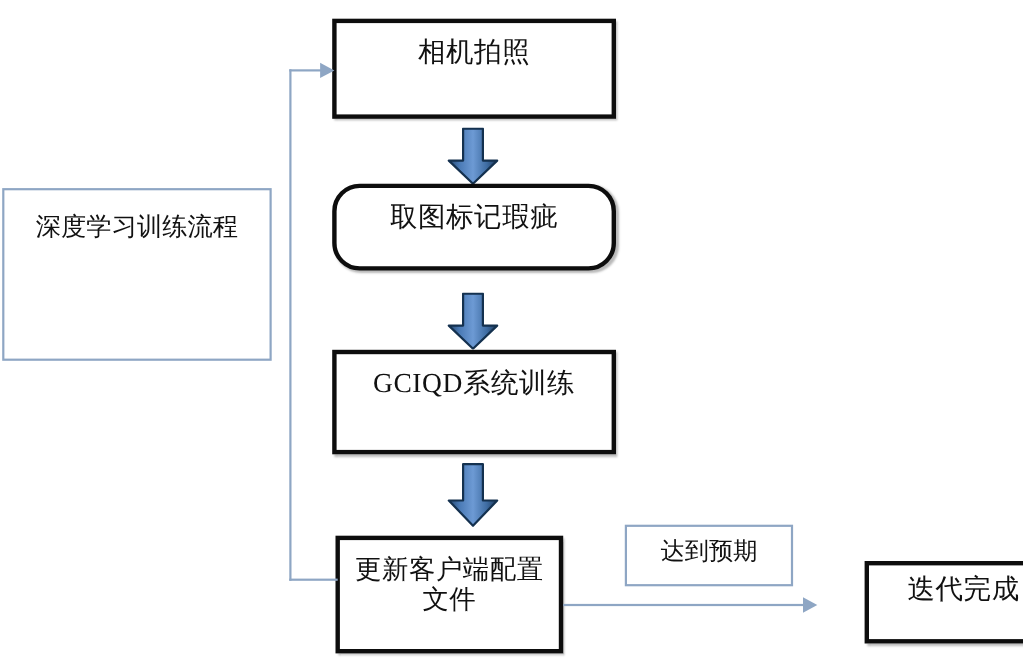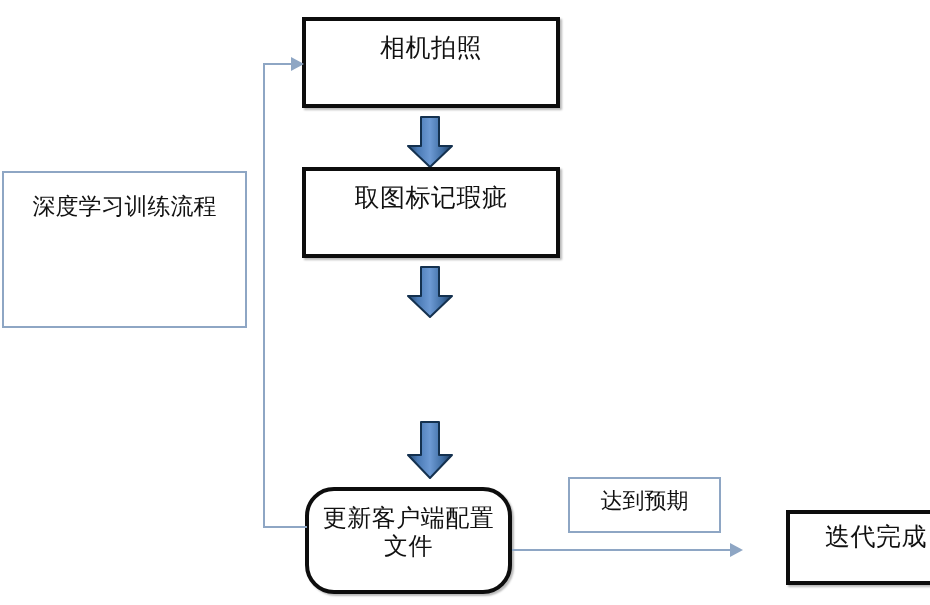--- a/index.html
+++ b/index.html
@@ -104,56 +104,59 @@
           <stop offset="22%" stop-color="#4a7ab5"></stop>
           <stop offset="50%" stop-color="#6d9ad4"></stop>
           <stop offset="78%" stop-color="#3f6da3"></stop>
           <stop offset="100%" stop-color="#1d3a5e"></stop>
         </linearGradient>
       </defs>
       <polygon points="15,1 33,1 33,30 46,30 24,51 2,30 15,30" fill="url(#ag1)" stroke="#14314f" stroke-width="2" stroke-linejoin="round"></polygon>
     </svg>
   </div>
 
-  <div class="proc-box" style="left:302px; top:167px; width:258px; height:91px;">
+  <div class="proc-box" style="left:302px; top:167px; width:258px; height:79px;border-radius:25px;">
     <div class="proc-label" style="top:12px;">取图标记瑕疵</div>
   </div>
 
   <div class="block-arrow" style="left:406px; top:266px; width:48px; height:52px;">
     <svg width="48" height="52" viewBox="0 0 48 52">
       <defs>
         <linearGradient id="ag2" x1="0" y1="0" x2="1" y2="0">
           <stop offset="0%" stop-color="#24476f"></stop>
           <stop offset="22%" stop-color="#4a7ab5"></stop>
           <stop offset="50%" stop-color="#6d9ad4"></stop>
           <stop offset="78%" stop-color="#3f6da3"></stop>
           <stop offset="100%" stop-color="#1d3a5e"></stop>
         </linearGradient>
       </defs>
       <polygon points="15,1 33,1 33,30 46,30 24,51 2,30 15,30" fill="url(#ag2)" stroke="#14314f" stroke-width="2" stroke-linejoin="round"></polygon>
     </svg>
   </div>
 
+  <div class="proc-box" style="left:302px; top:318px; width:258px; height:95px;">
+    <div class="proc-label" style="top:12px;">GCIQD系统训练</div>
+  </div>
 
   <div class="block-arrow" style="left:406px; top:421px; width:48px; height:58px;">
     <svg width="48" height="58" viewBox="0 0 48 58">
       <defs>
         <linearGradient id="ag3" x1="0" y1="0" x2="1" y2="0">
           <stop offset="0%" stop-color="#24476f"></stop>
           <stop offset="22%" stop-color="#4a7ab5"></stop>
           <stop offset="50%" stop-color="#6d9ad4"></stop>
           <stop offset="78%" stop-color="#3f6da3"></stop>
           <stop offset="100%" stop-color="#1d3a5e"></stop>
         </linearGradient>
       </defs>
       <polygon points="15,1 33,1 33,34 46,34 24,57 2,34 15,34" fill="url(#ag3)" stroke="#14314f" stroke-width="2" stroke-linejoin="round"></polygon>
     </svg>
   </div>
 
-  <div class="proc-box" style="left:305px; top:487px; width:207px; height:107px;border-radius:29px;">
+  <div class="proc-box" style="left:305px; top:487px; width:207px; height:107px;">
     <div class="proc-label" style="top:13px; font-size:24px;">更新客户端配置
 文件</div>
   </div>
 
   <div class="note-box" style="left:568px; top:477px; width:153px; height:56px;">
     <div class="note-line" style="top:9px; font-size:22px;">达到预期</div>
   </div>
 
   <div class="proc-box" style="left:786px; top:510px; width:180px; height:75px;">
     <div class="proc-label" style="top:8px;">迭代完成</div>

